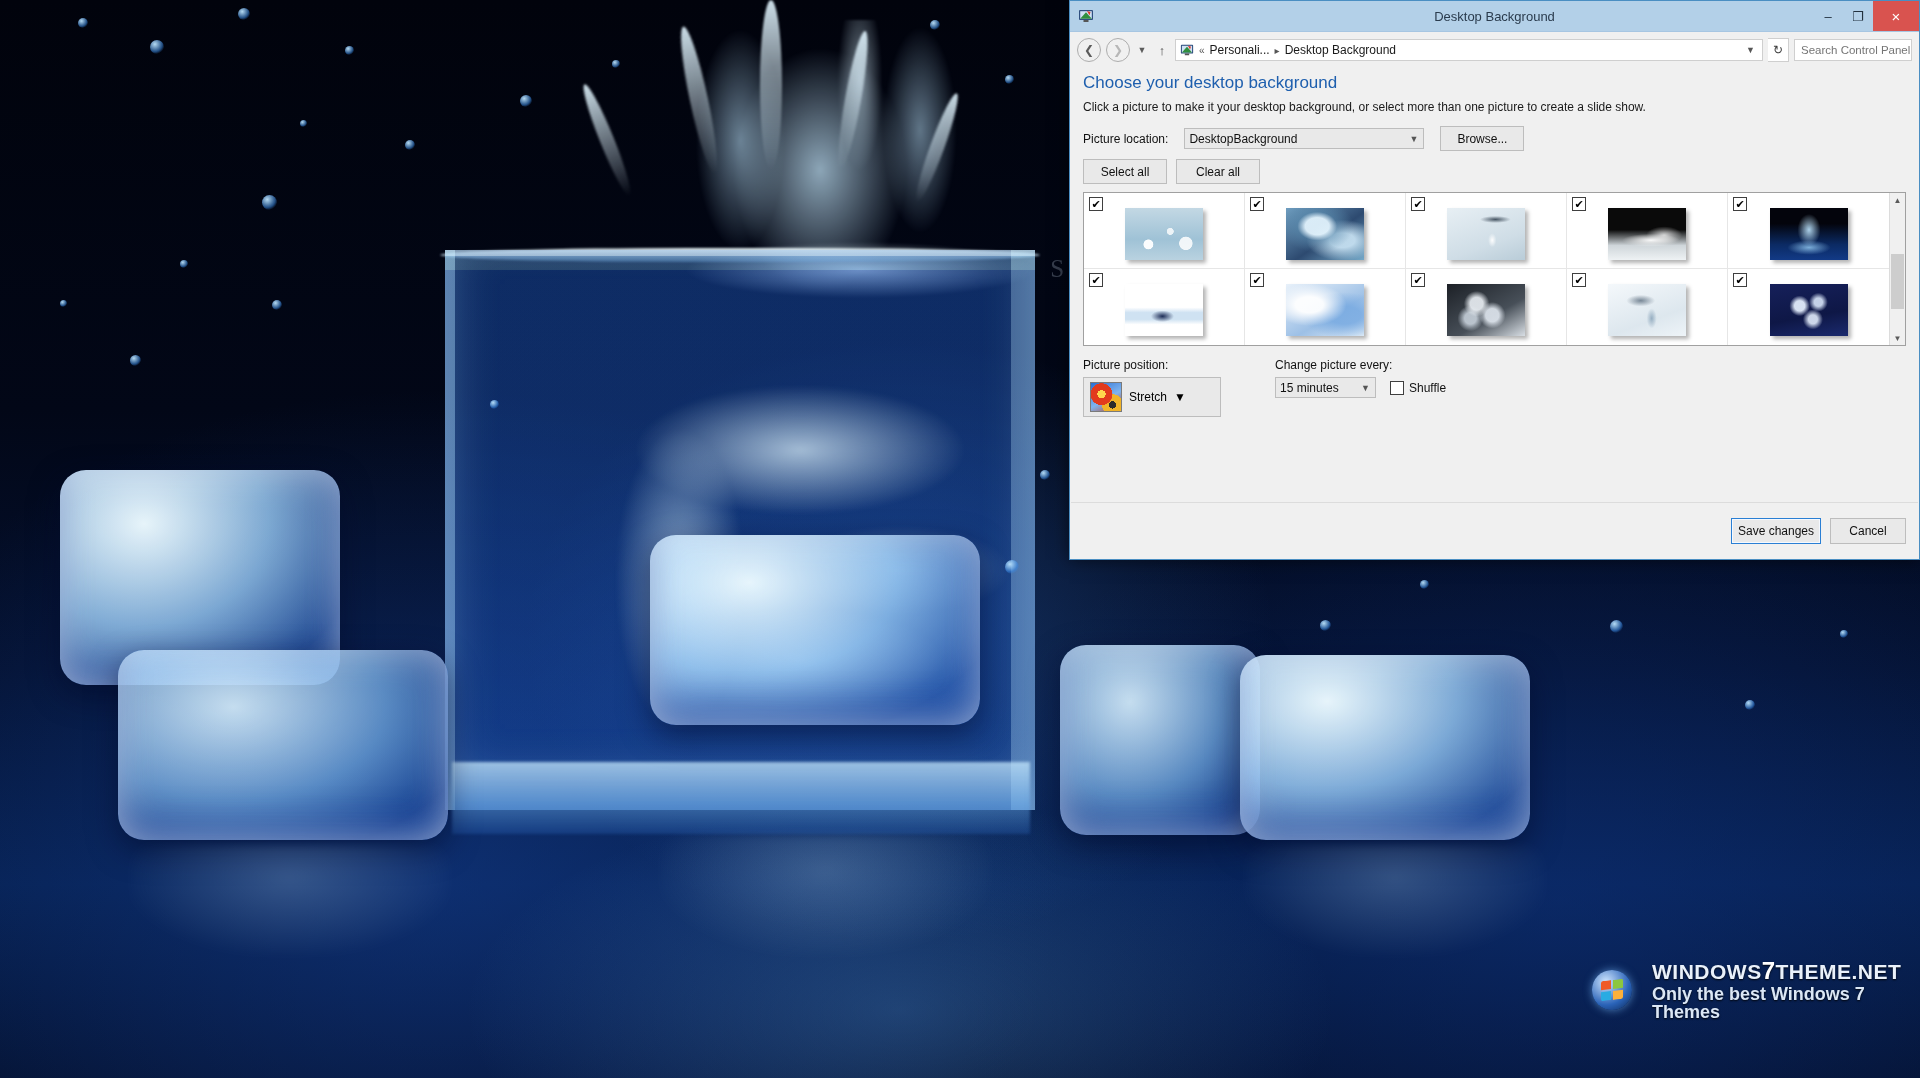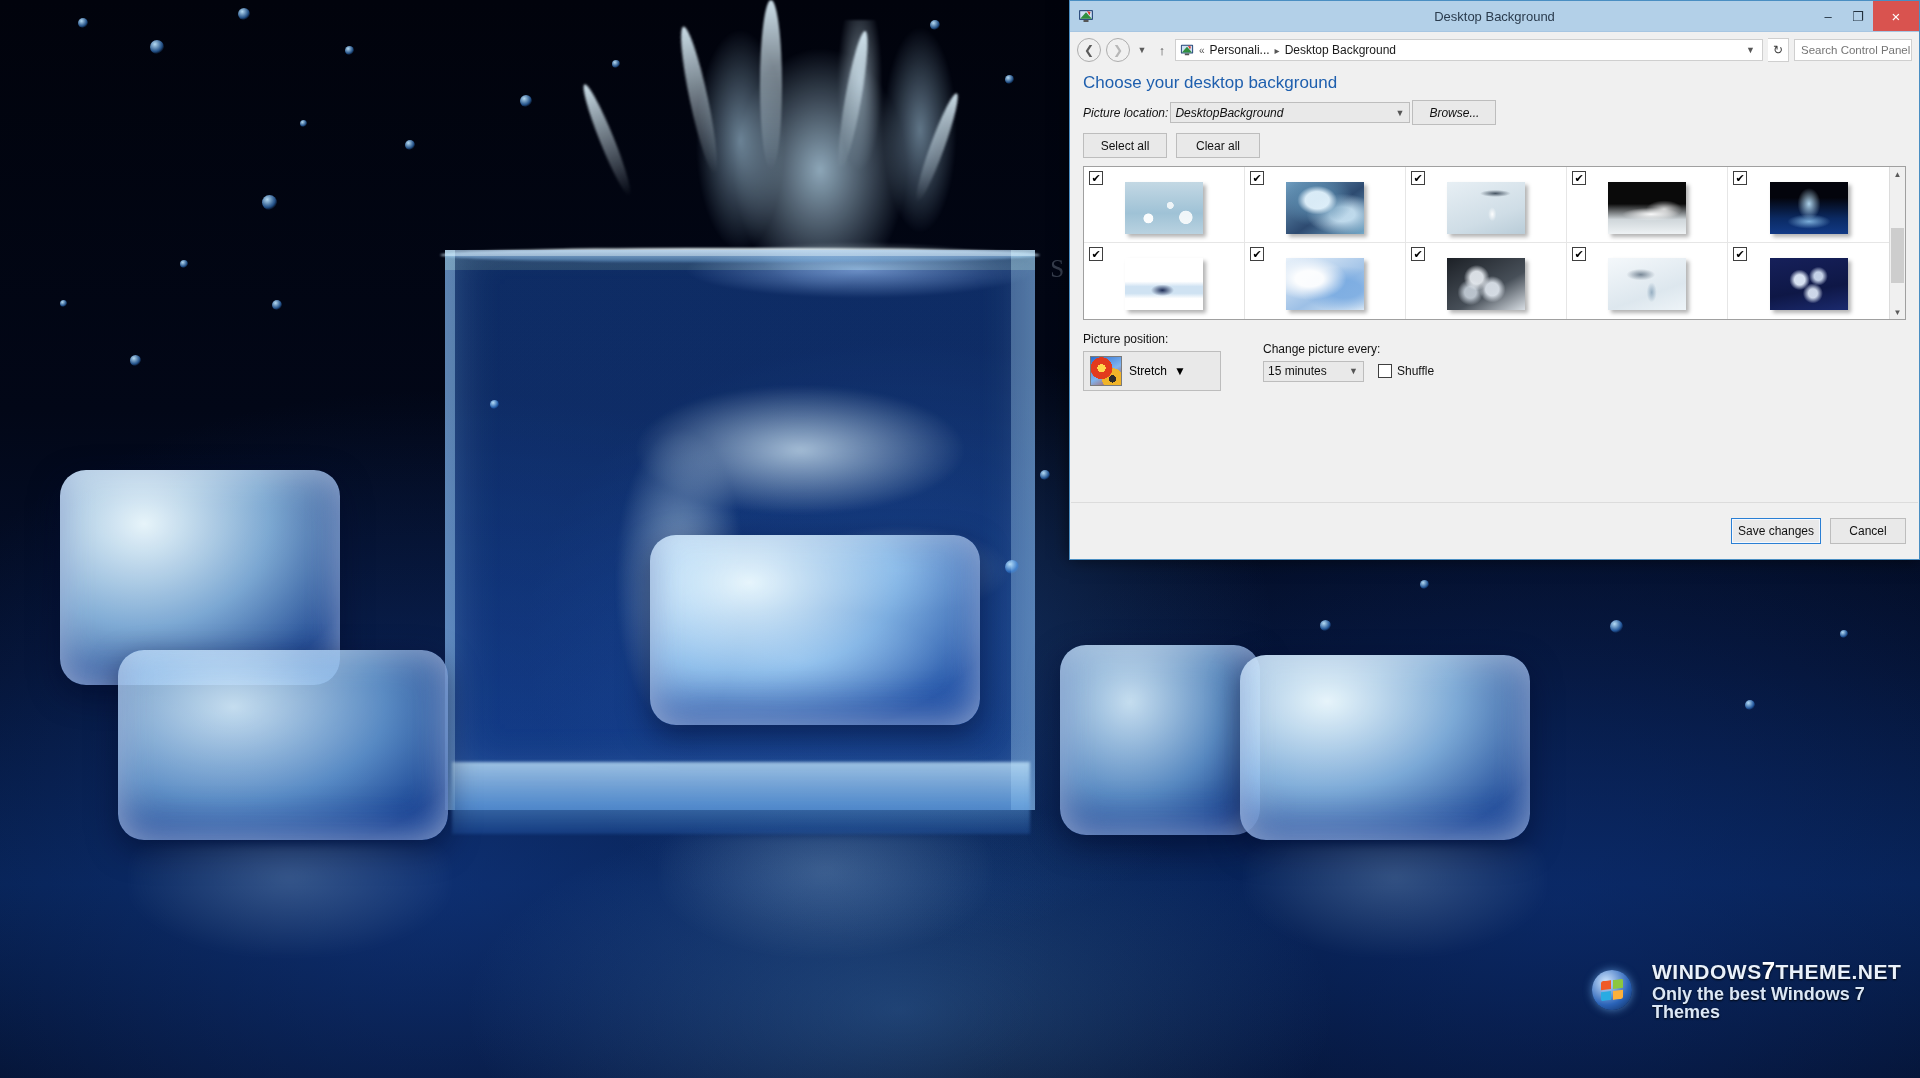--- a/index.html
+++ b/index.html
@@ -168,21 +168,21 @@
     display:flex; align-items:center; padding:0 4px; box-sizing:border-box; }
   #searchbox input { border:none; outline:none; flex:1; font-size:11.5px; color:#767676;
     font-family:"Liberation Sans", sans-serif; background:transparent; }
 
   
   #body { position:absolute; left:1px; right:1px; top:62px; bottom:1px; background:#f0f0f0;
     padding:10px 12px 0 12px; box-sizing:border-box; }
   #heading { color:#1e5fae; font-size:17px; margin:0 0 7px 0; font-weight:normal; }
   #subtext { font-size:12px; color:#1a1a1a; margin:0 0 12px 0; }
 
-  .row { display:flex; align-items:center; gap:2px; margin-bottom:8px;font-style:italic; }
+  .row { display:flex; align-items:center; gap:16px; margin-bottom:8px; }
   .lbl { font-size:12px; color:#111; }
   select.wincombo, .wincombo {
     height:21px; background:#e9e9e9; border:1px solid #bdbdbd; font-size:12px;
     font-family:"Liberation Sans", sans-serif; color:#111; padding:0 4px;
     display:flex; align-items:center; box-sizing:border-box; position:relative;
   }
   .wincombo .cb-arrow { position:absolute; right:5px; font-size:9px; color:#555; }
   #loc-combo { width:240px; }
   .winbtn {
     height:23px; min-width:62px; padding:0 10px; background:#e9e9e9;
@@ -205,21 +205,21 @@
 
   
   #vscroll { width:15px; background:#f0f0f0; border-left:1px solid #dcdcdc;
     display:flex; flex-direction:column; }
   .sb-arrow { height:14px; display:flex; align-items:center; justify-content:center;
     font-size:8px; color:#5a5a5a; background:#f0f0f0; }
   .sb-track { flex:1; position:relative; background:#f0f0f0; }
   .sb-thumb { position:absolute; left:1px; right:1px; top:38%; height:44%; background:#cdcdcd; }
 
   
-  #lower { display:flex; gap:42px; margin-top:12px;align-items:center; }
+  #lower { display:flex; gap:54px; margin-top:12px; }
   #posbox { width:138px; height:40px; background:#e9e9e9; border:1px solid #bdbdbd;
     display:flex; align-items:center; gap:7px; padding:16px 6px; box-sizing:border-box; position:relative;}
   #posthumb { width:30px; height:28px; border:1px solid #7a7a7a; flex:0 0 auto;
     background:
       radial-gradient(circle at 35% 40%, #ffd84d 0 16%, #e23a1d 16% 42%, rgba(0,0,0,0) 43%),
       radial-gradient(circle at 72% 78%, #2b2b2b 0 12%, #f0b429 12% 34%, rgba(0,0,0,0) 35%),
       linear-gradient(150deg, #2a6fd4, #7fb4ef 55%, #c23a1a);
   }
   #posbox .cb-arrow { right:7px; }
   #shuffle-row { display:flex; align-items:center; gap:5px; }
@@ -345,20 +345,21 @@
     <div id="refreshbtn">↻</div>
 
     <div id="searchbox">
       <input type="text" placeholder="Search Control Panel" style="">
 
     </div>
   </div>
 
   <div id="body">
     <h1 id="heading">Choose your desktop background</h1>
+    <p id="subtext">Click a picture to make it your desktop background, or select more than one picture to create a slide show.</p>
 
     <div class="row">
       <span class="lbl">Picture location:</span>
       <div class="wincombo" id="loc-combo">
         <span>DesktopBackground</span>
         <span class="cb-arrow">▼</span>
       </div>
       <div class="winbtn">Browse...</div>
     </div>
 

